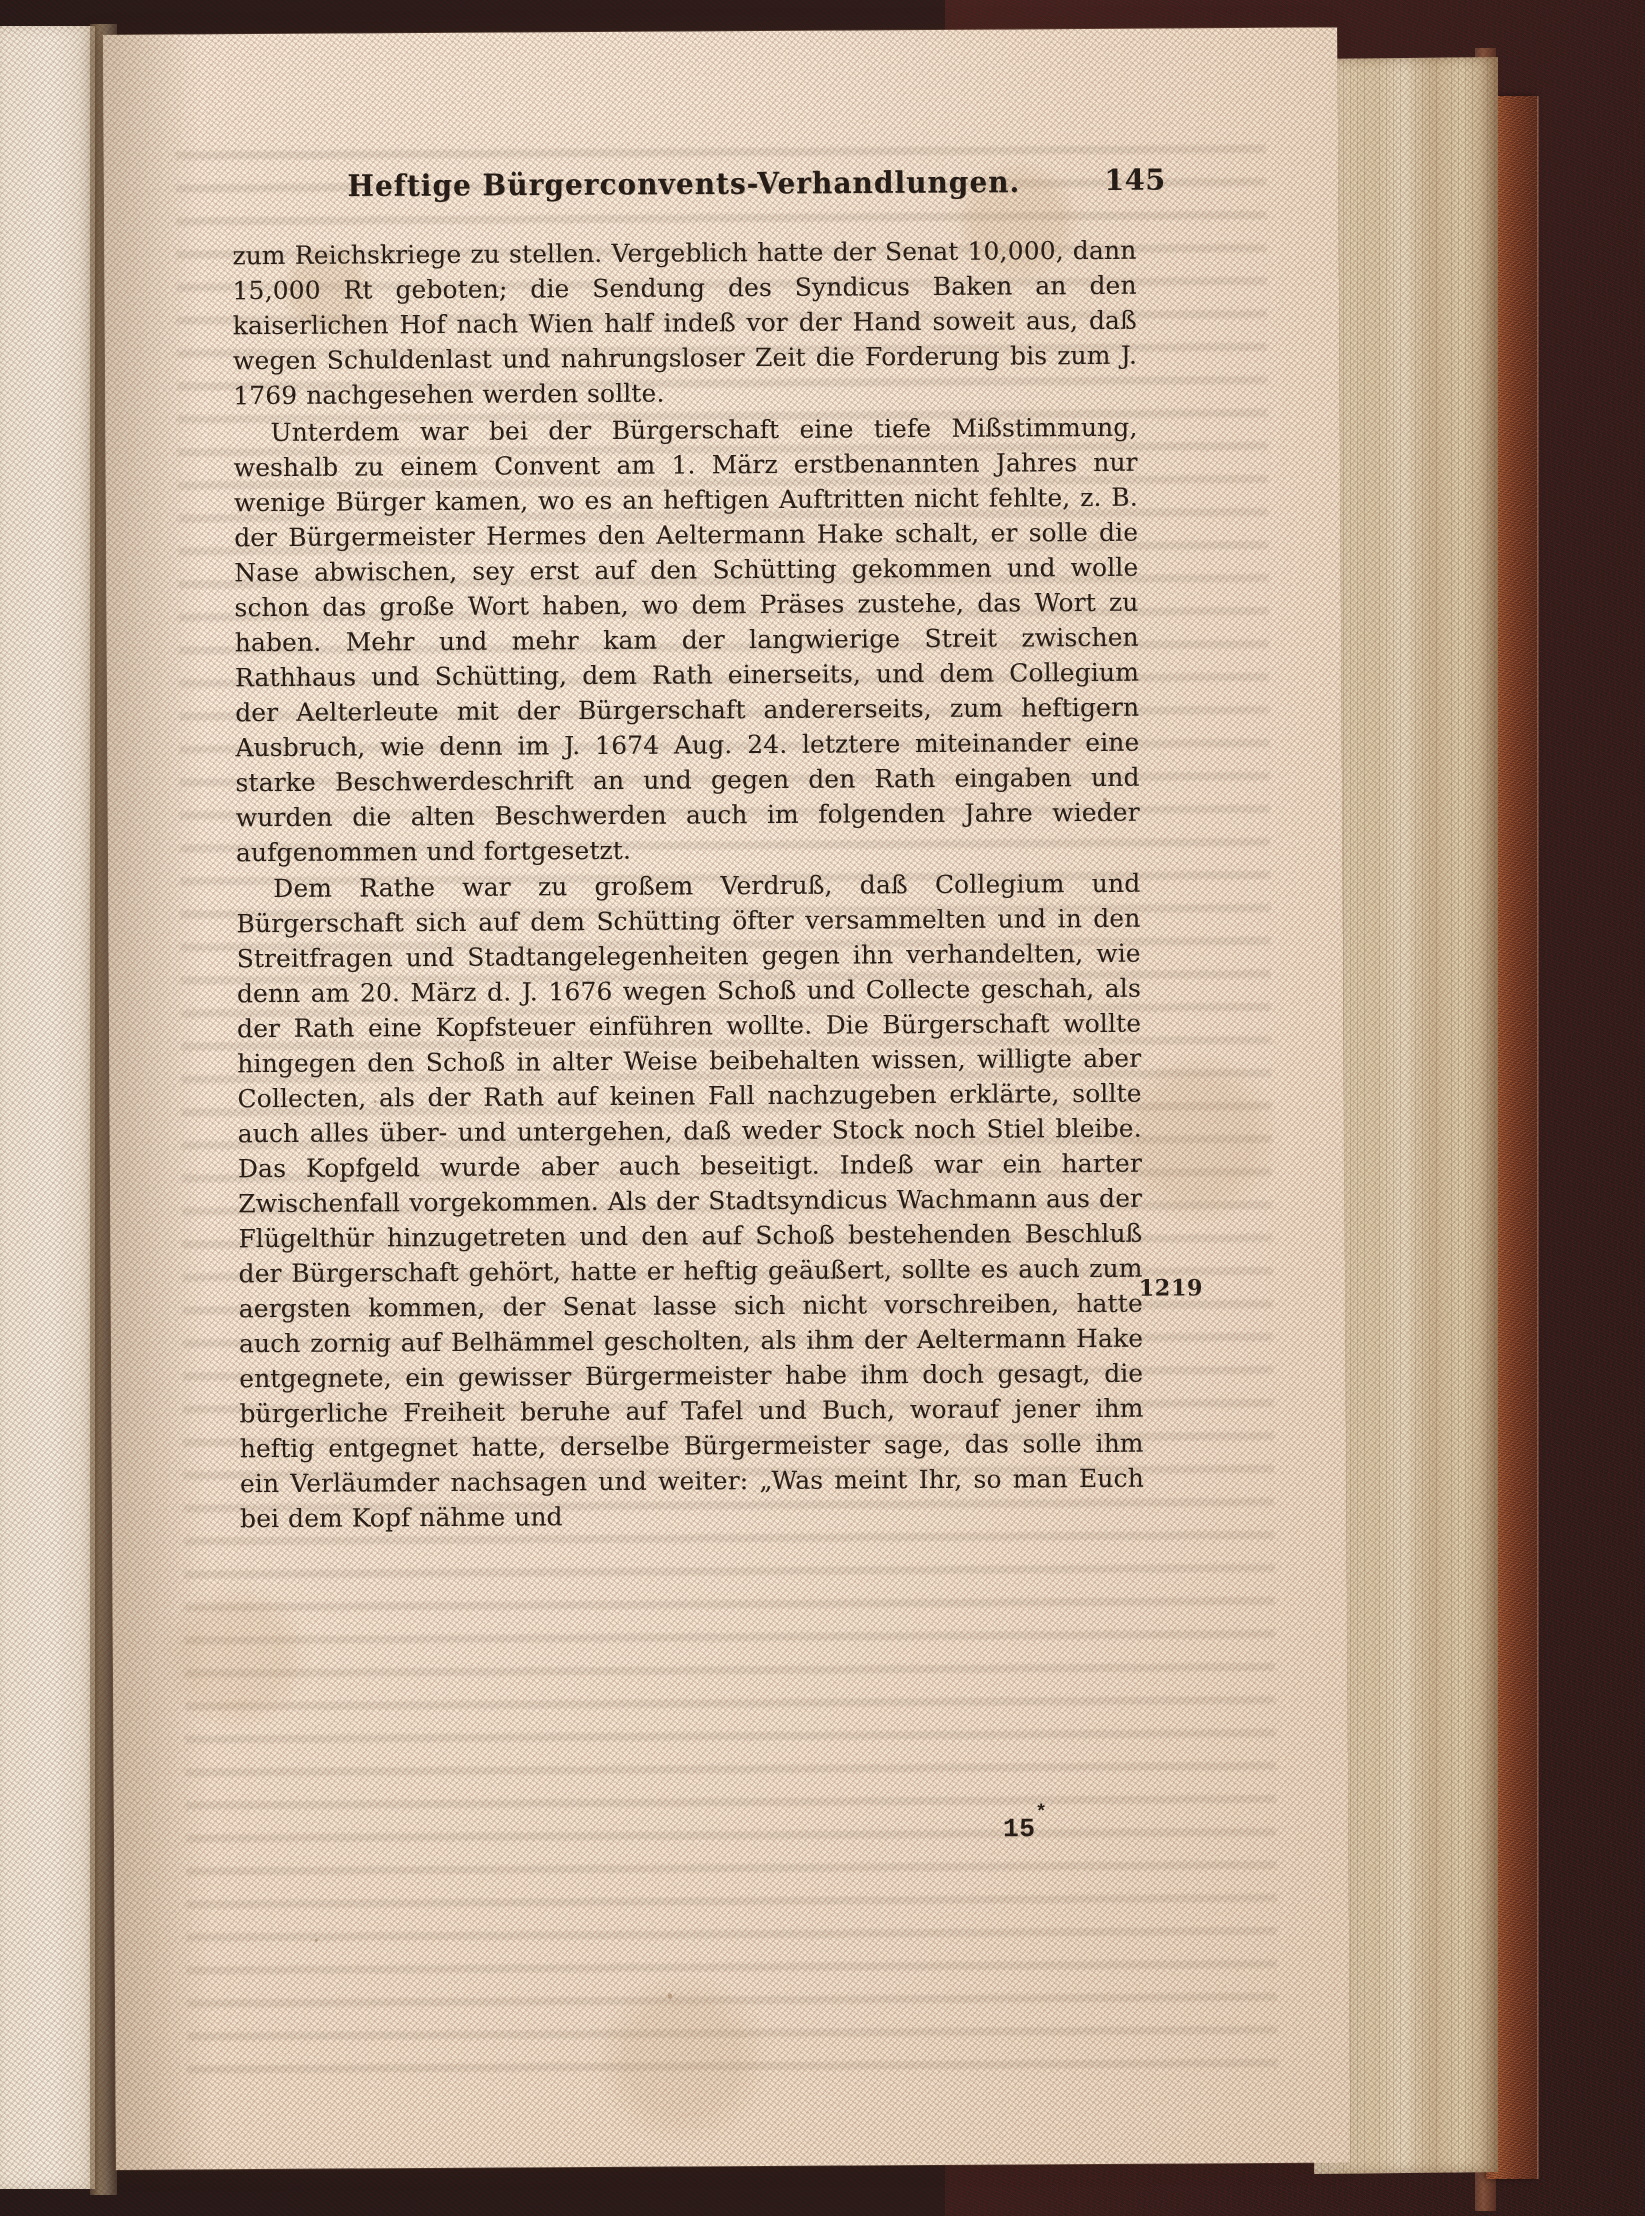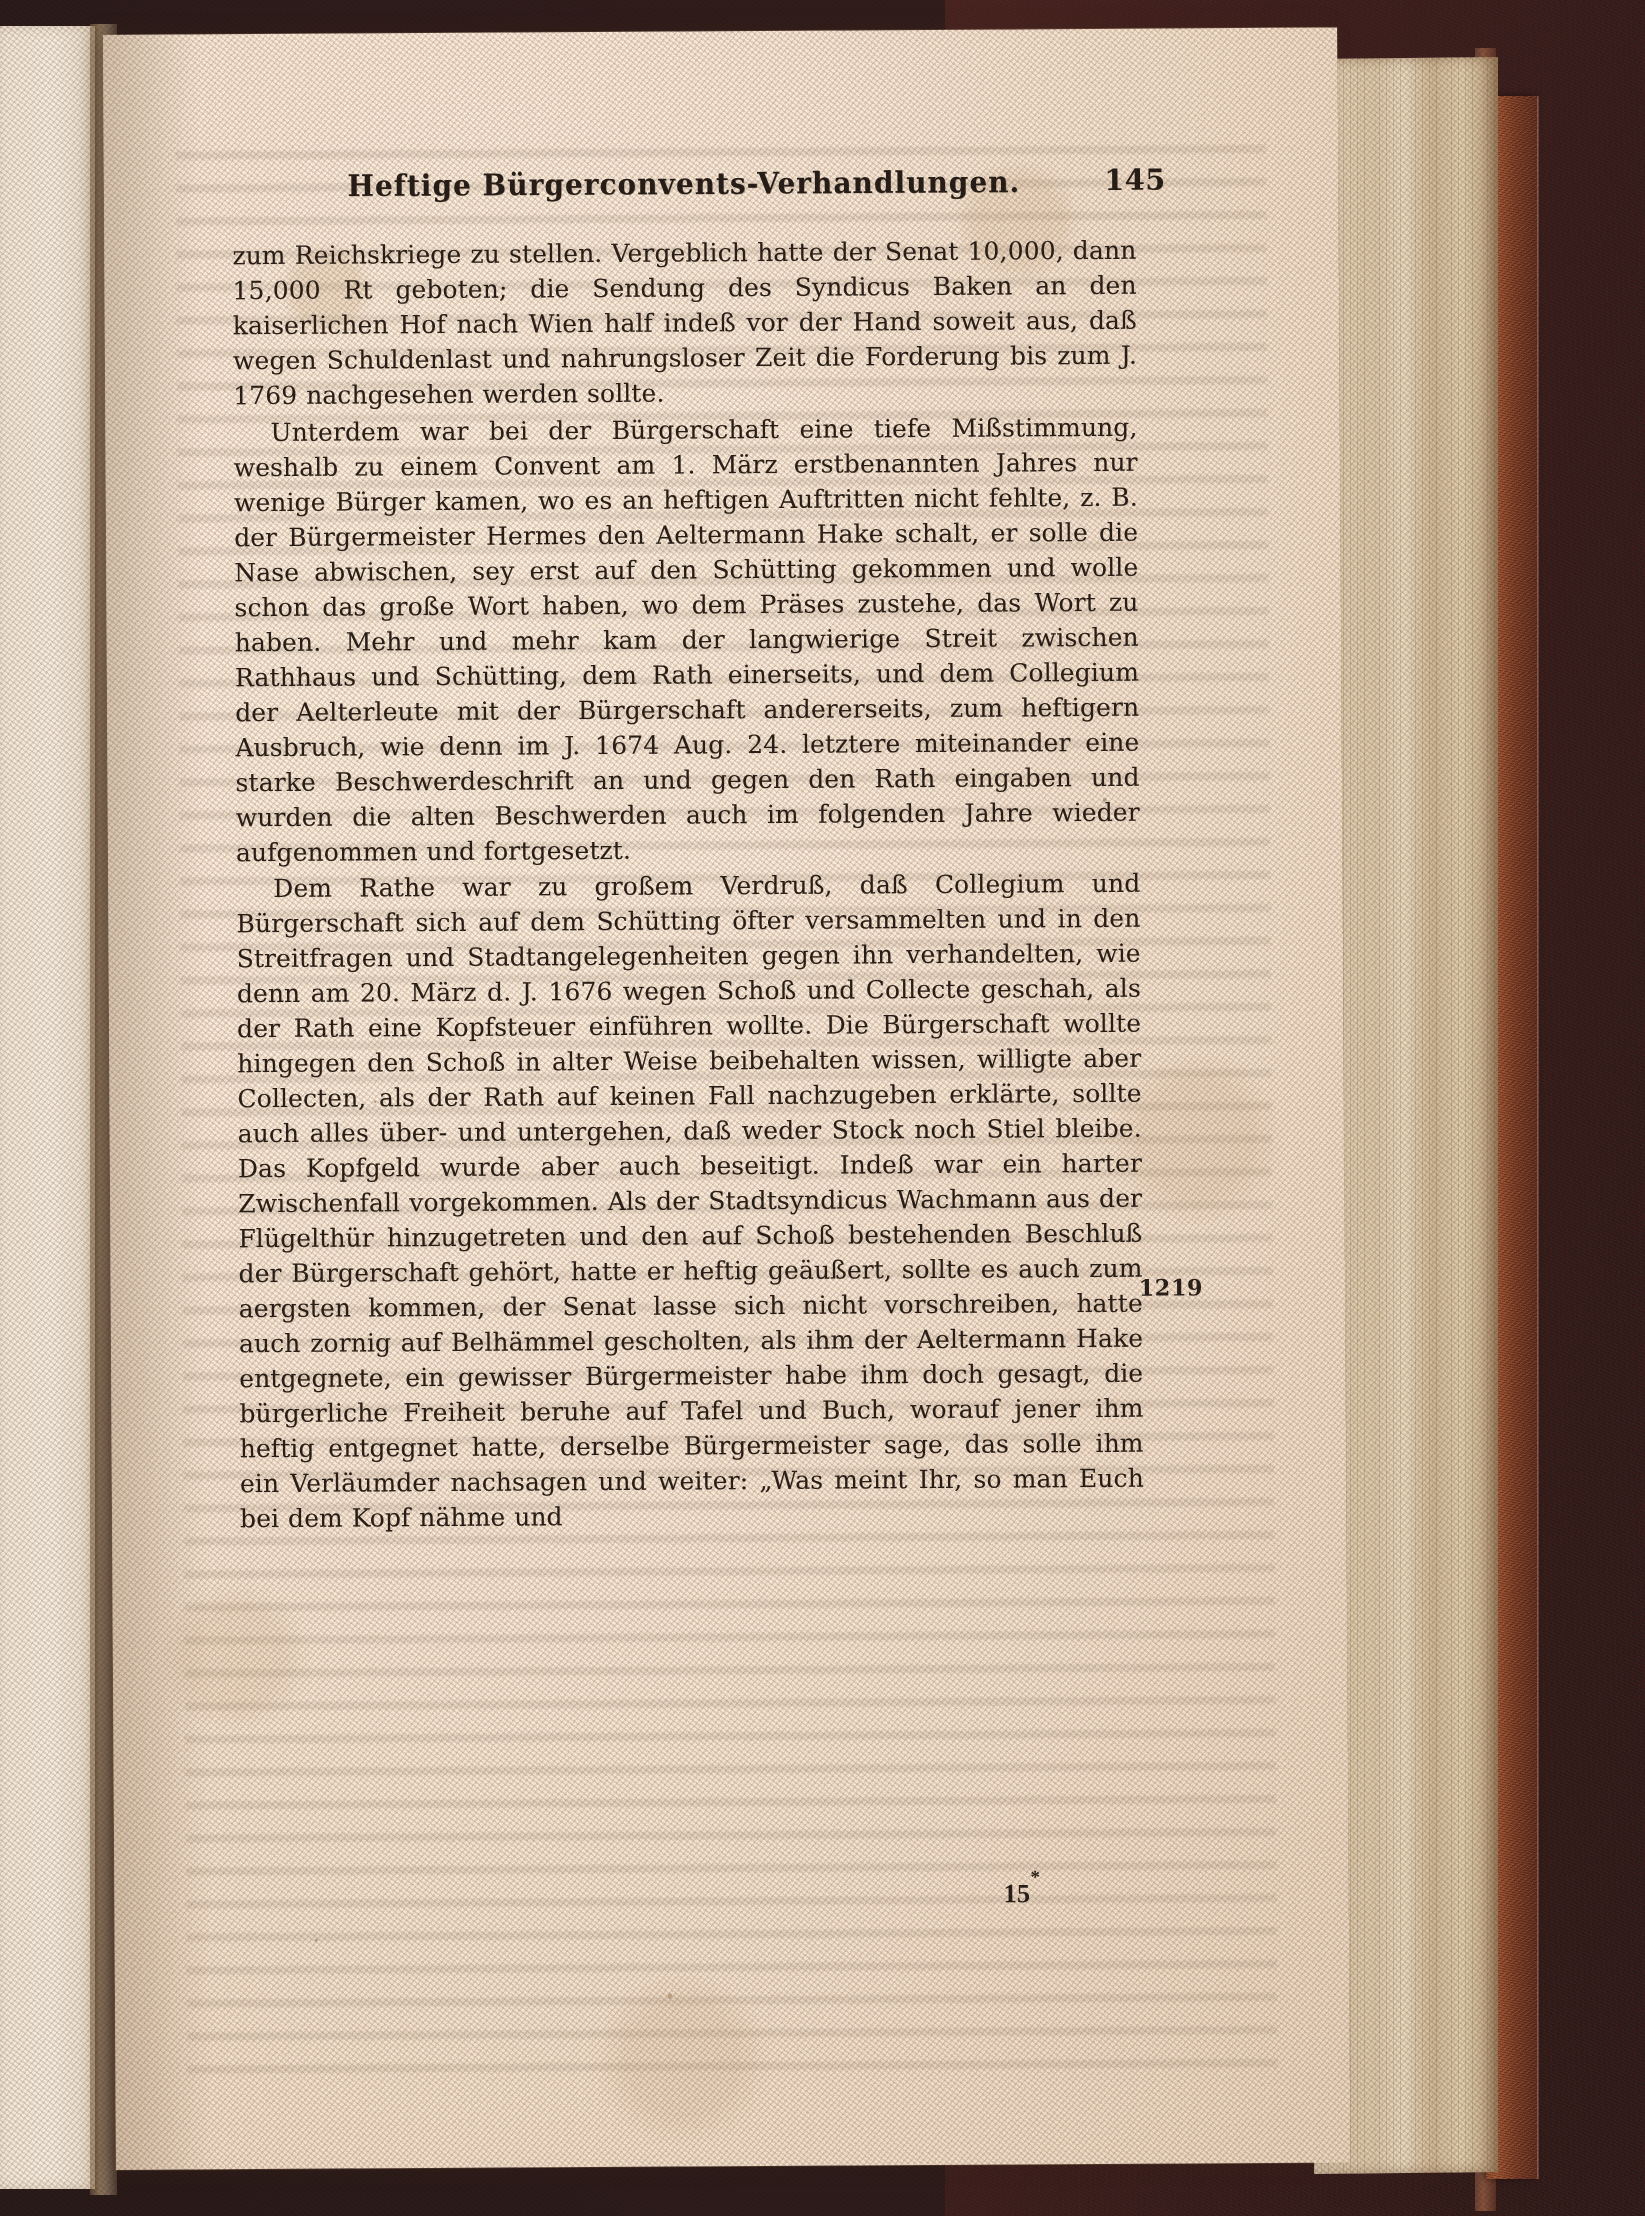--- a/index.html
+++ b/index.html
@@ -178,22 +178,22 @@
     left:1028px;top:1246px;
     font-family:"DejaVu Serif", serif;
     font-weight:700;
     font-size:22.4px;
     letter-spacing:0.5px;
     color:#262018;
   }
 
   .signature-mark{
     position:absolute;
-    left:889px;top:1846px;
-    font-family:Liberation Serif, serif;
+    left:889px;top:1781px;
+    font-family:Liberation Mono, monospace;
     font-weight:700;font-size:26.4px;color:#241e16;
     letter-spacing:0.4px;
   }
   .signature-mark sup{font-size:19px;top:-.5em;position:relative;}
 
   
   .speck{position:absolute;background:#8a6b44;border-radius:50%;opacity:.5;}
 </style>
 </head>
 <body>

